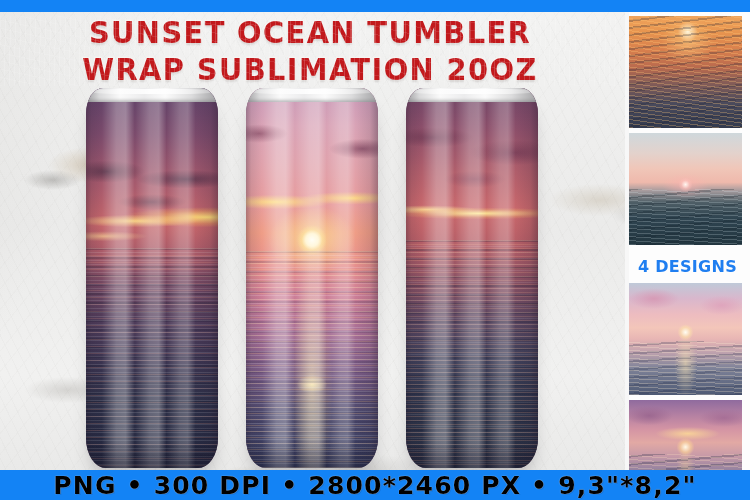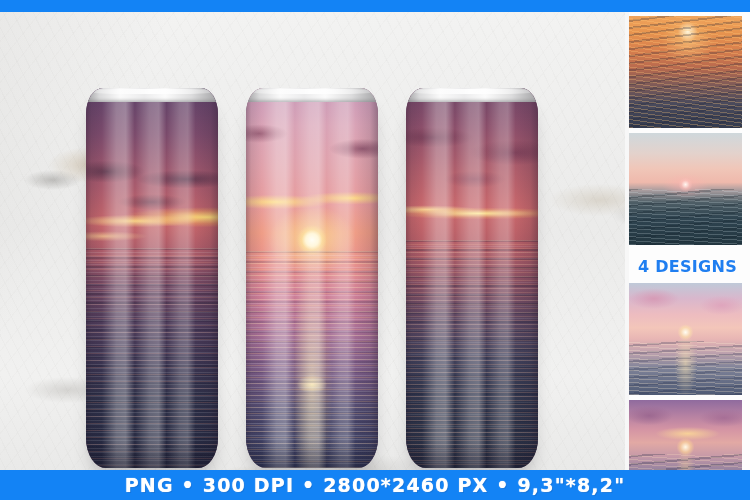--- a/index.html
+++ b/index.html
@@ -32,21 +32,21 @@
     background:
       repeating-linear-gradient(64deg, rgba(140,138,134,.045) 0 1px, rgba(0,0,0,0) 1px 9px),
       repeating-linear-gradient(-51deg, rgba(150,146,138,.035) 0 1px, rgba(0,0,0,0) 1px 13px);
   }
 
   
   .bar { position:absolute; left:0; width:750px; background:#1383f5; z-index:40; }
   .bar-top { top:0; height:12px; }
   .bar-bottom { bottom:0; height:30px; display:flex; align-items:center; justify-content:center; }
   .bar-bottom .spec {
-    color:#ffffff; font-weight:bold; font-size:19px; letter-spacing:1.2px;
+    color:#000000; font-weight:bold; font-size:25px; letter-spacing:1.2px;
     font-family:"DejaVu Sans", sans-serif;
     text-shadow:0 0 1px rgba(255,255,255,.9), 1px 1px 0 rgba(10,80,170,.35);
     white-space:nowrap;
   }
 
   
   .title-block { position:absolute; left:0; top:16px; width:620px; text-align:center; z-index:30; }
   .title-line {
     font-family:"DejaVu Sans", sans-serif;
     font-weight:bold; color:#c2191c; line-height:1.06;
@@ -252,20 +252,25 @@
   }
   .side-sep { position:absolute; left:0; top:0; bottom:0; width:4px; background:#f7f7f7; }
 </style>
 </head>
 <body>
 
 <div id="stage">
 
   <div class="marble"></div>
 
+  <div class="title-block">
+    <div class="title-line l1">SUNSET OCEAN TUMBLER</div>
+    <div class="title-line l2">WRAP SUBLIMATION 20OZ</div>
+    <div class="title-speckle"></div>
+  </div>
 
   <div class="tumbler t1">
     <div class="t-shadow"></div>
     <div class="t-body">
       <div class="t-art art1"></div>
       <div class="t-gloss"></div>
       <div class="t-base-shade"></div>
       <div class="t-rim"></div>
       <div class="t-rim-lip"></div>
     </div>

